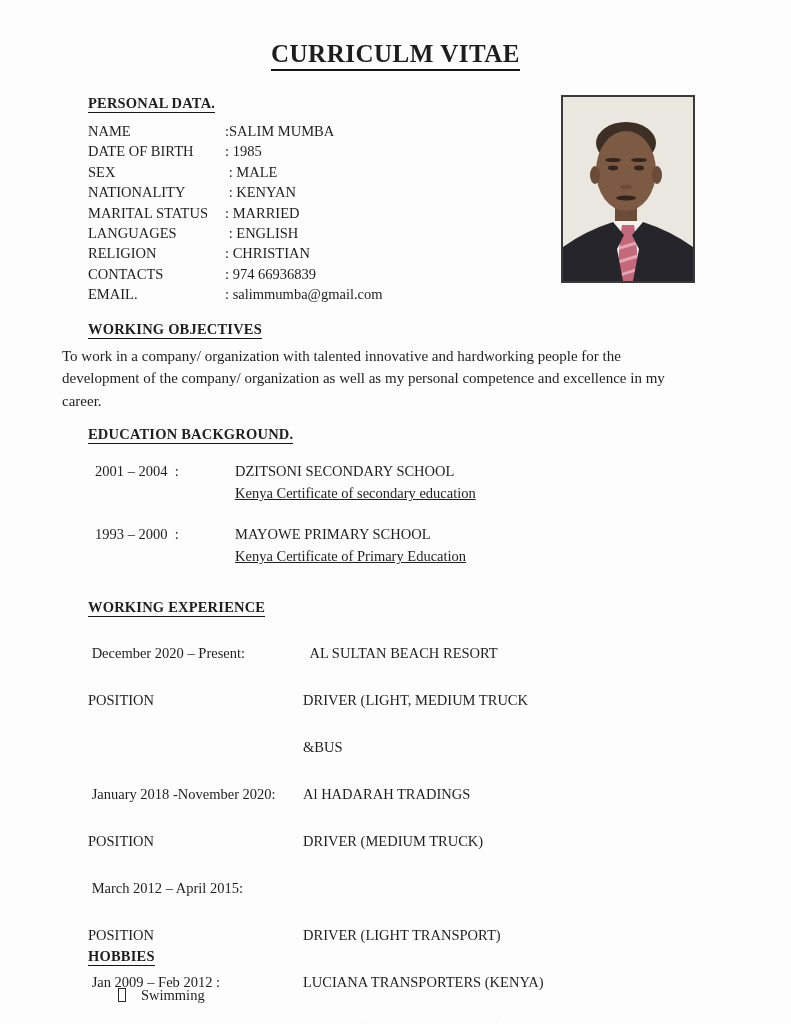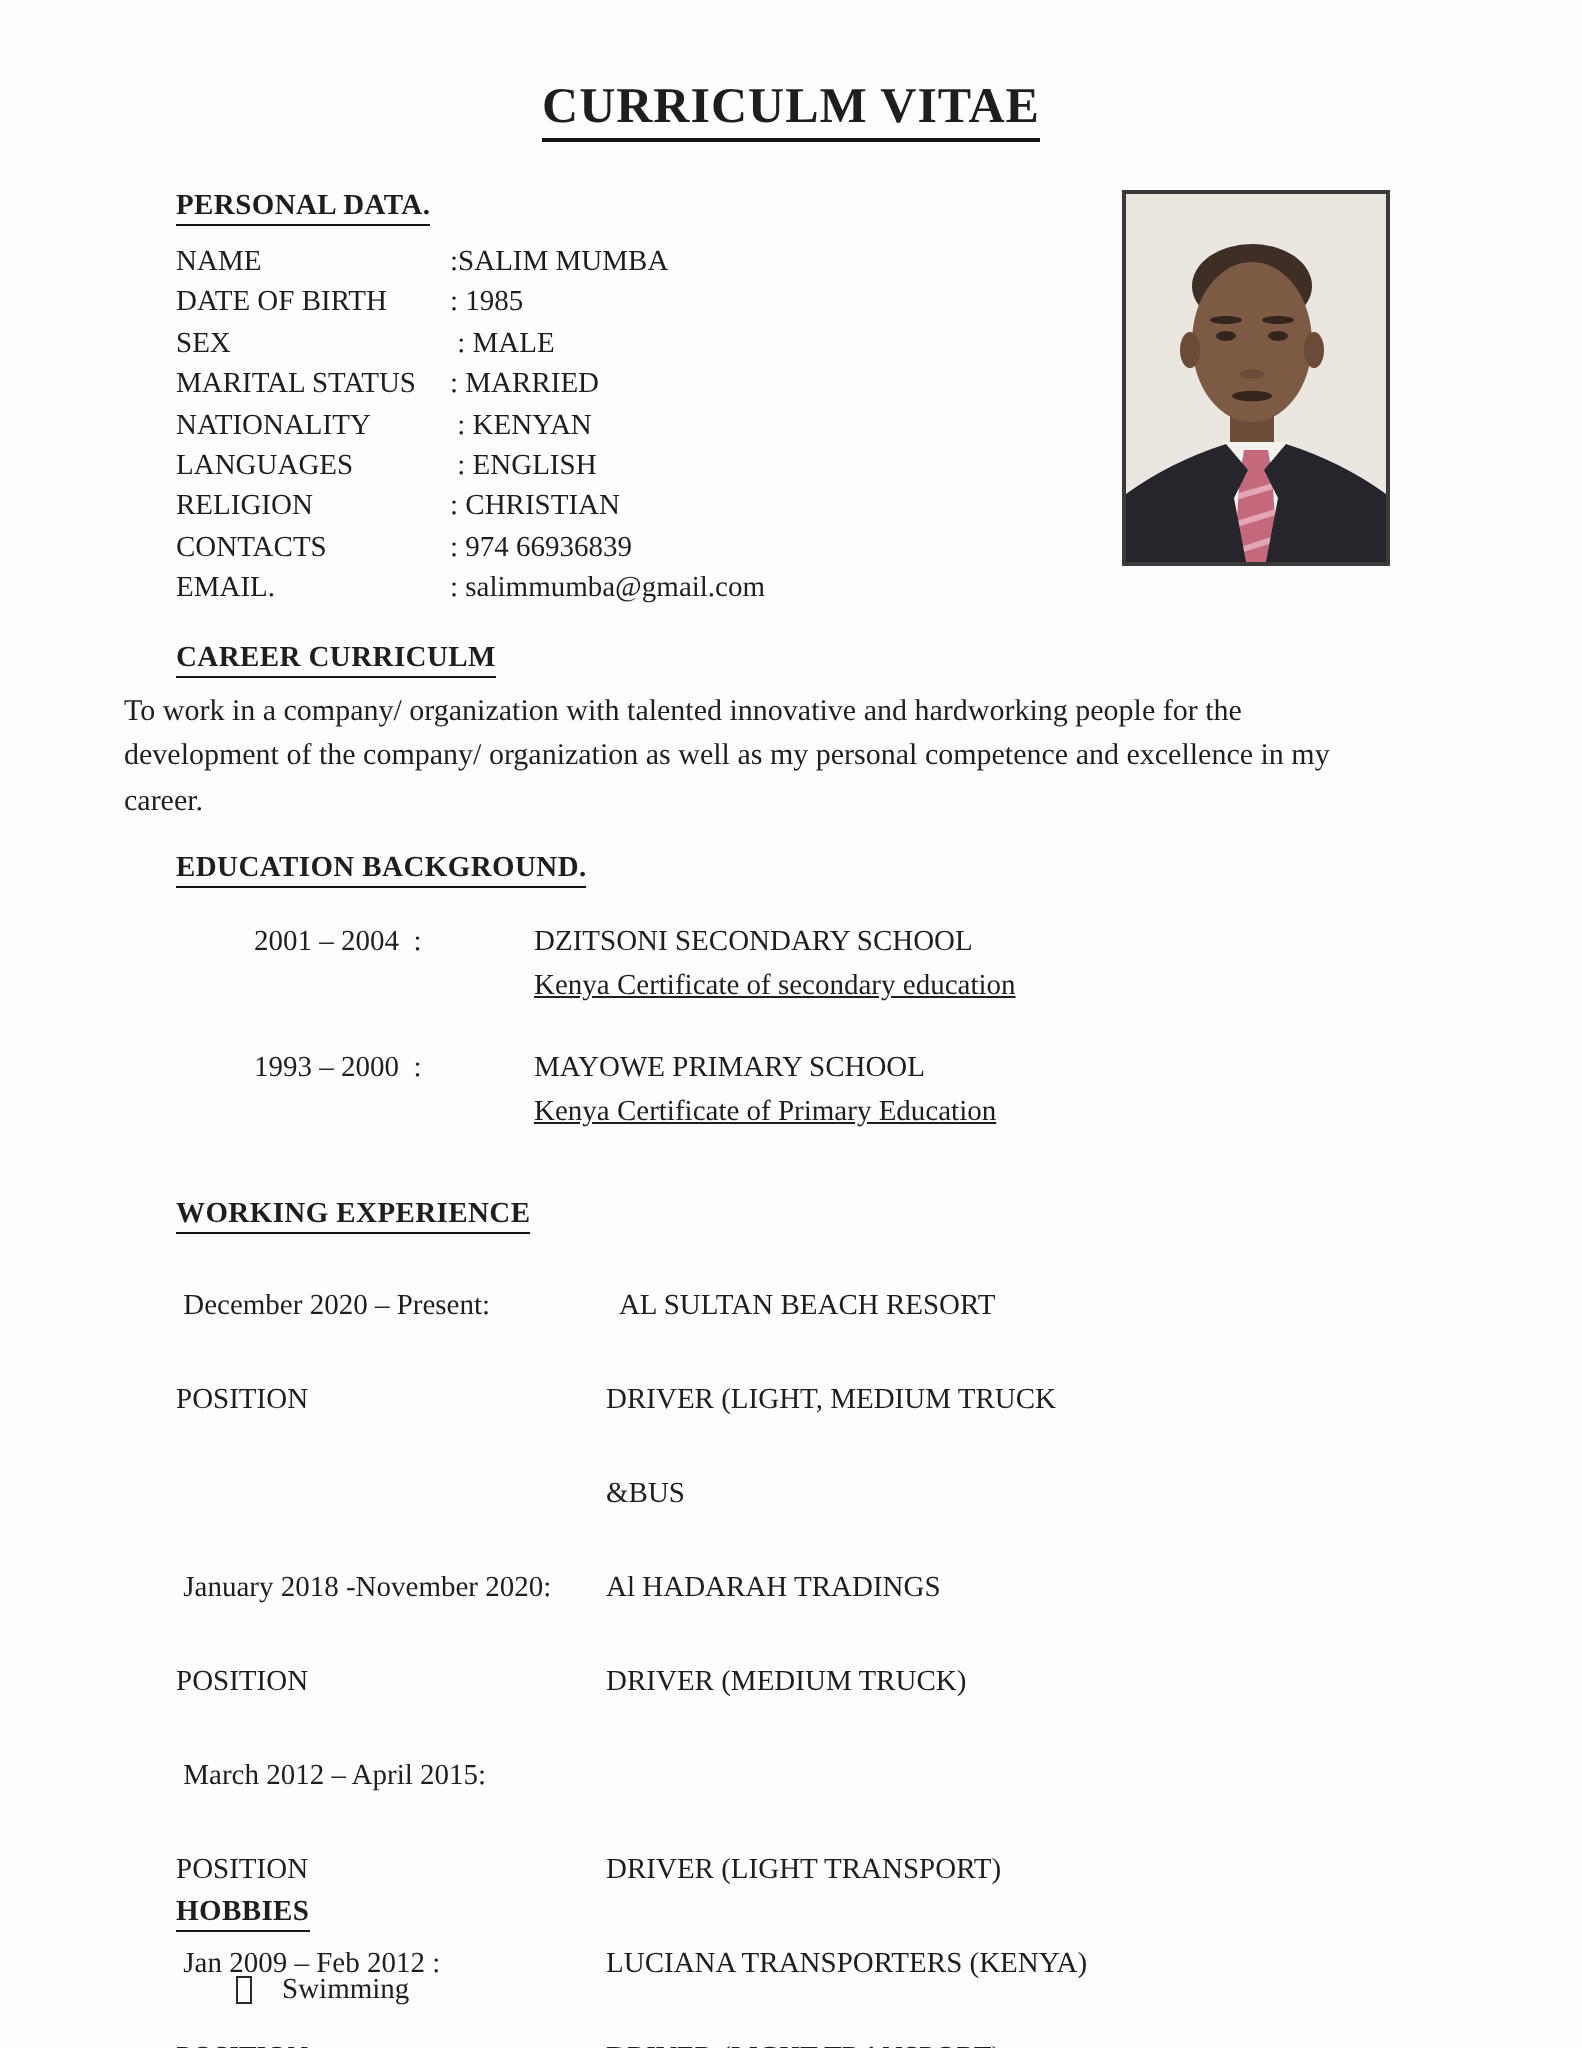--- a/index.html
+++ b/index.html
@@ -43,21 +43,21 @@
   .pd-label{width:137px;flex-shrink:0;}
   .pd-value{white-space:pre;}
 
   
   .sec-career{position:absolute;left:62px;top:320px;width:648px;}
   .sec-career .sec-heading{margin-left:26px;}
   .co-text{margin:6px 0 0 0;font-size:15px;line-height:22.3px;width:632px;}
 
   
   .sec-education{position:absolute;left:88px;top:425px;width:620px;}
-  .edu-entry{margin-top:16px;margin-left:32px;}
+  .edu-entry{margin-top:16px;}
   .edu-entry + .edu-entry{margin-top:19px;}
   .edu-row{display:flex;font-size:14.5px;line-height:22px;}
   .edu-period{width:147px;flex-shrink:0;padding-left:7px;box-sizing:border-box;white-space:pre;}
   .edu-school{line-height:22px;}
   .edu-cert{line-height:22px;text-decoration:underline;}
 
   
   .sec-experience{position:absolute;left:88px;top:598px;width:640px;}
   .exp-entries{margin-top:24px;}
   .exp-row{display:flex;font-size:14.5px;line-height:21px;margin-top:26px;}
@@ -126,48 +126,48 @@
       </div>
       <div class="pd-row">
         <span class="pd-label">DATE OF BIRTH</span>
         <span class="pd-value">: 1985</span>
       </div>
       <div class="pd-row">
         <span class="pd-label">SEX</span>
         <span class="pd-value"> : MALE</span>
       </div>
       <div class="pd-row">
+        <span class="pd-label">NATIONALITY</span>
+        <span class="pd-value"> : KENYAN</span>
+      </div>
+      <div class="pd-row">
         <span class="pd-label">MARITAL STATUS</span>
         <span class="pd-value">: MARRIED</span>
       </div>
       <div class="pd-row">
-        <span class="pd-label">NATIONALITY</span>
-        <span class="pd-value"> : KENYAN</span>
-      </div>
-      <div class="pd-row">
         <span class="pd-label">LANGUAGES</span>
         <span class="pd-value"> : ENGLISH</span>
       </div>
       <div class="pd-row">
         <span class="pd-label">RELIGION</span>
         <span class="pd-value">: CHRISTIAN</span>
       </div>
       <div class="pd-row">
         <span class="pd-label">CONTACTS</span>
         <span class="pd-value">: 974 66936839</span>
       </div>
       <div class="pd-row">
         <span class="pd-label">EMAIL.</span>
         <span class="pd-value">: salimmumba@gmail.com</span>
       </div>
     </div>
   </div>
 
   <div class="sec-career">
-    <span class="sec-heading">CAREER CURRICULM</span>
+    <span class="sec-heading">WORKING OBJECTIVES</span>
     <p class="co-text">To work in a company/ organization with talented innovative and hardworking people for the development of the company/ organization as well as my personal competence and excellence in my career.</p>
   </div>
 
   <div class="sec-education">
     <span class="sec-heading">EDUCATION BACKGROUND.</span>
 
     <div class="edu-entry">
       <div class="edu-row">
         <span class="edu-period">2001 – 2004  :</span>
         <div>

